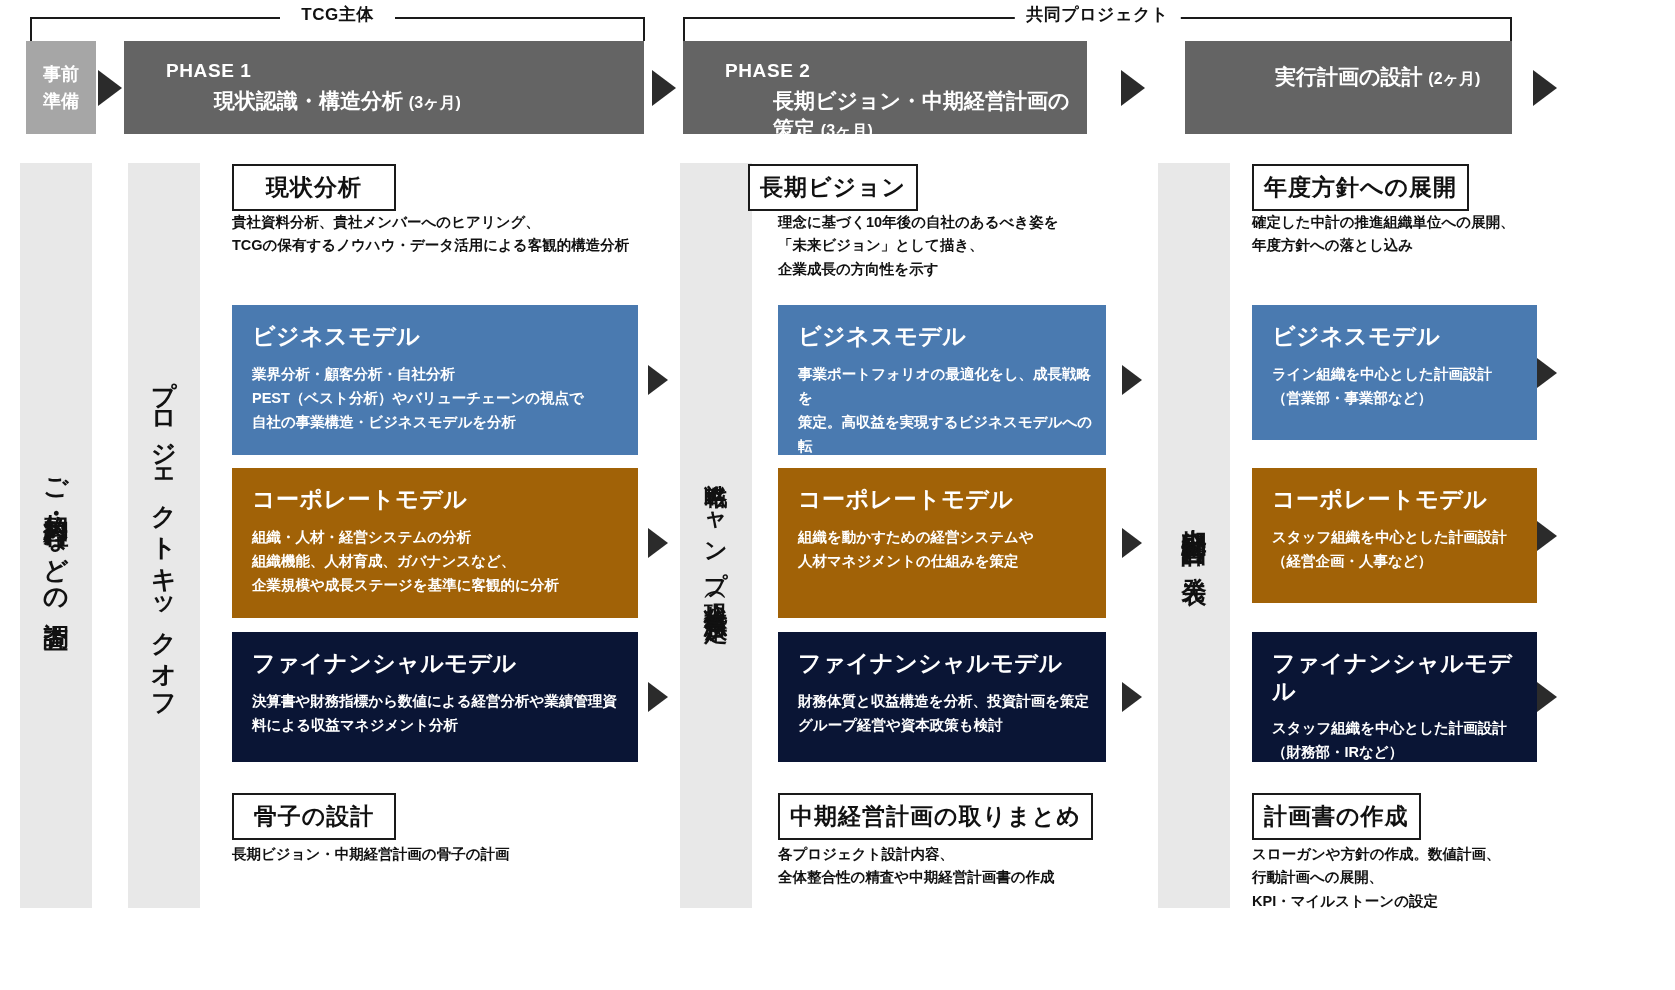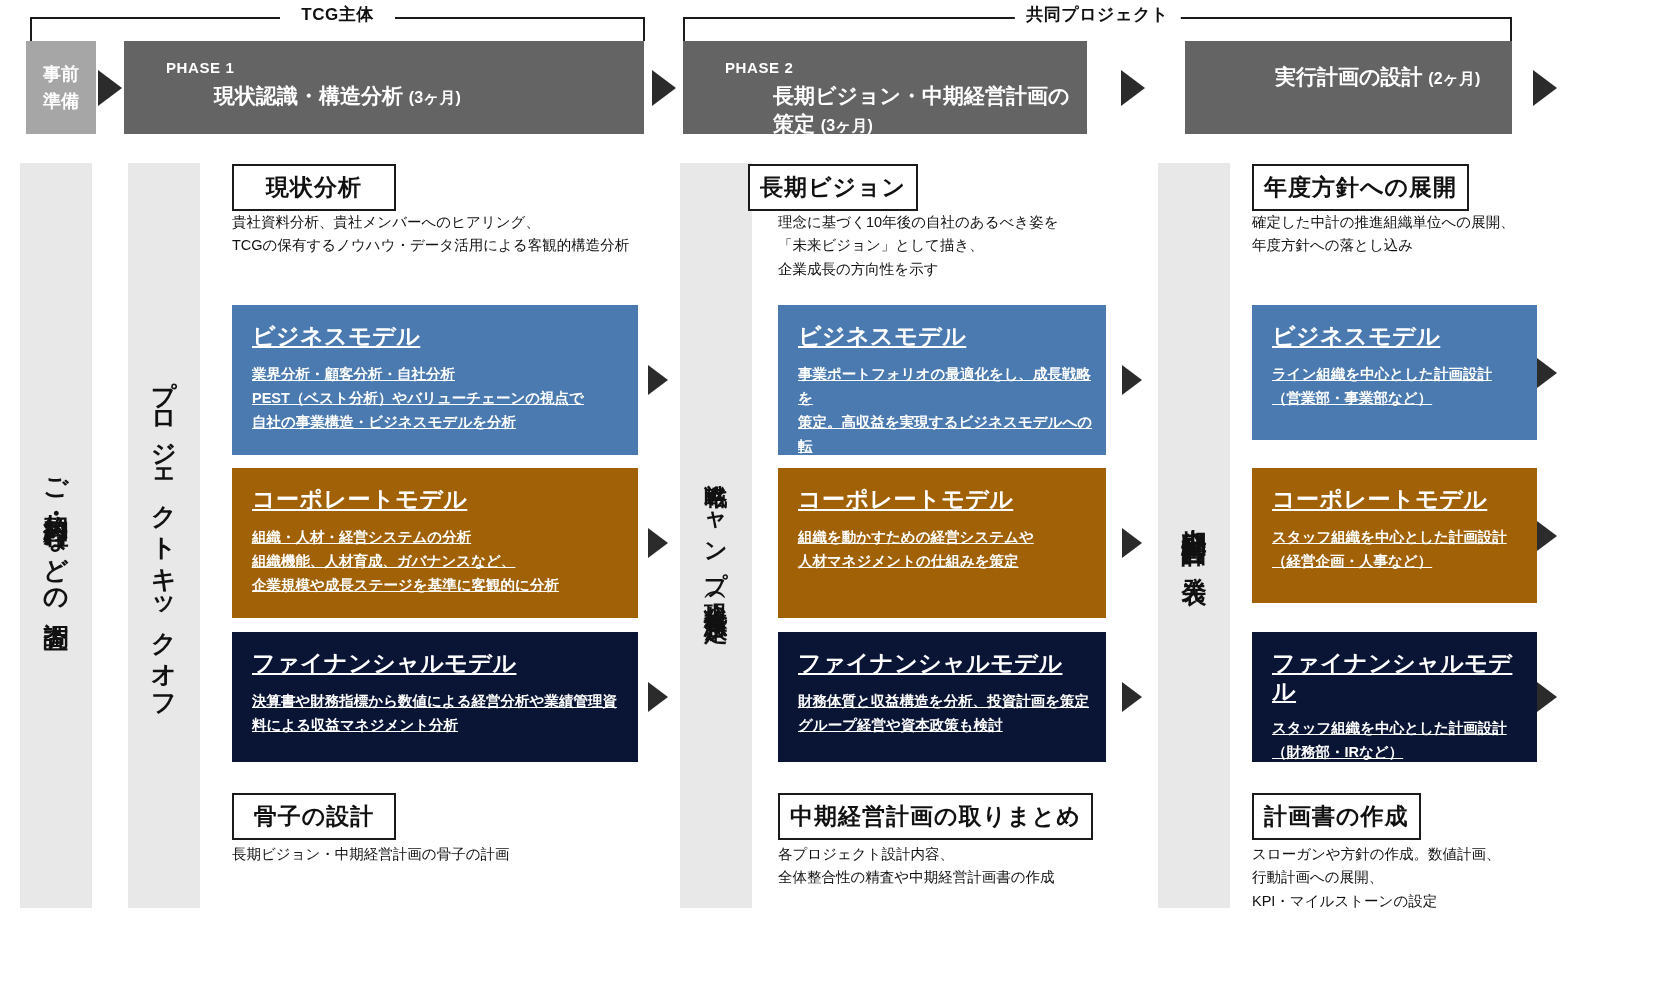--- a/index.html
+++ b/index.html
@@ -13,21 +13,21 @@
 
   
   .bracket{position:absolute;}
   .bracket .bar{position:absolute;top:17px;height:2px;background:#1a1a1a;}
   .bracket .tick{position:absolute;top:17px;width:2px;height:24px;background:#1a1a1a;}
   .bracket .lbl{position:absolute;top:3px;font-size:17px;font-weight:700;color:#111;
      background:#fff;padding:0 12px;white-space:nowrap;letter-spacing:.5px;}
 
   
   .phasebar{background:#646464;color:#fff;padding:18px 0 18px 42px;}
-  .phasebar .pnum{font-size:15px;font-weight:700;letter-spacing:.6px;line-height:1.25;}
+  .phasebar .pnum{font-size:19px;font-weight:700;letter-spacing:.6px;line-height:1.25;}
   .phasebar .ptitle{font-size:21px;font-weight:700;line-height:1.35;margin-top:4px;margin-left:48px;}
   .phasebar .ptitle .dur{font-size:16px;font-weight:700;}
 
   .prebox{background:#a6a6a6;color:#fff;font-size:18px;font-weight:700;
     display:flex;flex-direction:column;align-items:center;justify-content:center;line-height:1.45;}
 
   
   .arrow{width:0;height:0;border-style:solid;border-width:18px 0 18px 24px;
      border-color:transparent transparent transparent #2b2b2b;}
   .arrow-sm{width:0;height:0;border-style:solid;border-width:15px 0 15px 20px;
@@ -39,24 +39,24 @@
     writing-mode:vertical-rl;text-orientation:upright;
     font-size:25px;font-weight:700;color:#111;letter-spacing:3px;line-height:1.15;
     white-space:nowrap;
   }
   .lane .vtext.small{font-size:23px;letter-spacing:2px;}
 
   
   .capbox{border:2px solid #1a1a1a;background:#fff;display:inline-flex;
     align-items:center;justify-content:center;padding:6px 10px;
     font-size:23px;font-weight:700;color:#111;white-space:nowrap;letter-spacing:1px;}
-  .capdesc{font-size:14.5px;line-height:1.62;color:#111;font-weight:400;white-space:pre-line;}
-
-  
-  .card{color:#ffffff;padding:18px 12px 16px 20px;text-decoration:underline;}
+  .capdesc{font-size:14.5px;line-height:1.62;color:#111;font-weight:700;white-space:pre-line;}
+
+  
+  .card{color:#ffffff;padding:18px 12px 16px 20px;}
   .card .ctitle{font-size:23px;font-weight:700;letter-spacing:.5px;line-height:1.2;margin-bottom:11px;}
   .card .cbody{font-size:14.5px;line-height:1.66;font-weight:700;white-space:pre-line;}
   .c-blue{background:#4a7ab0;}
   .c-navy{background:#a16207;}
   .c-dark{background:#0a1535;}
 </style>
 </head>
 <body>
 
 <div class="canvas">

